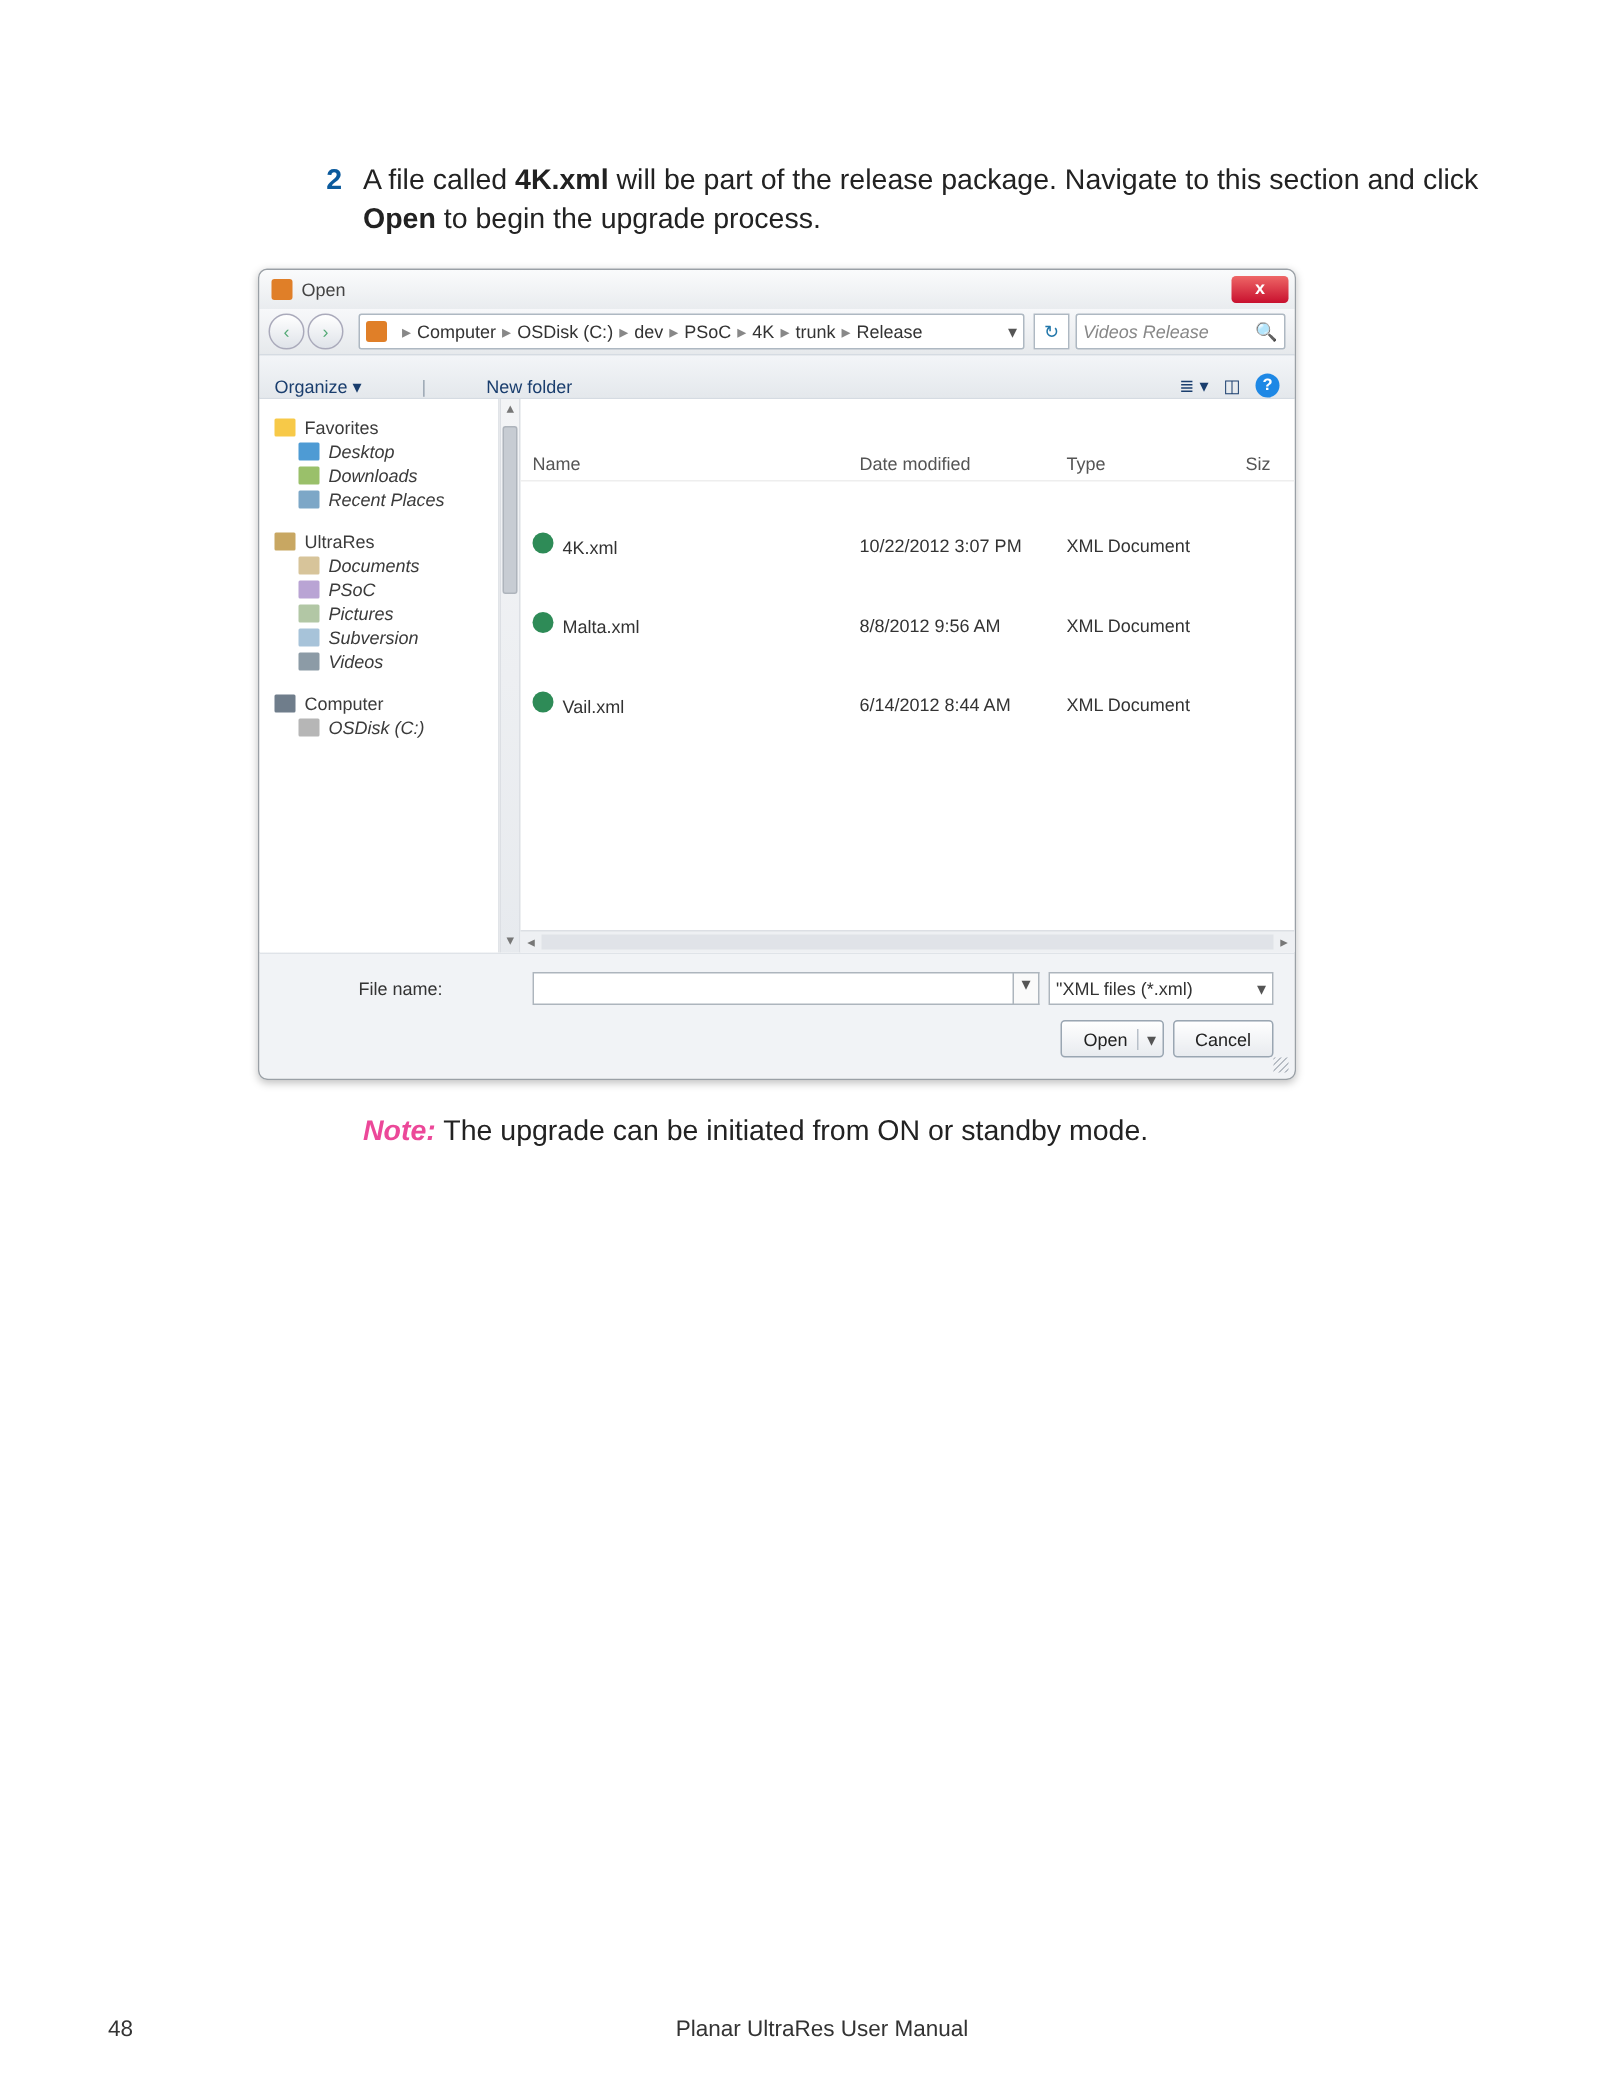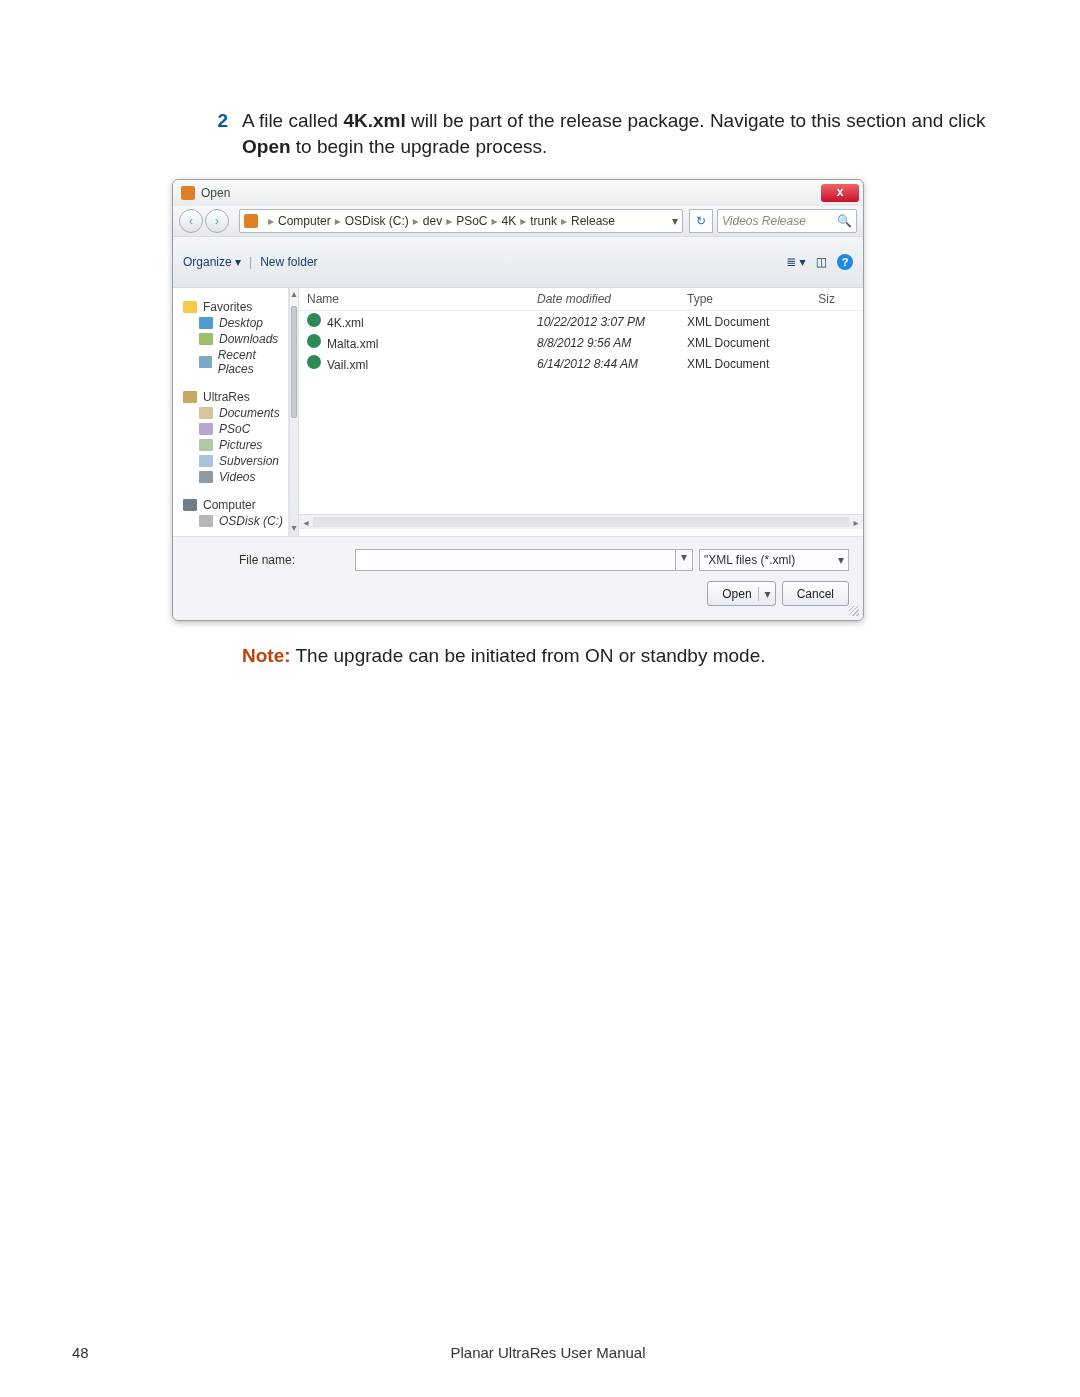--- a/index.html
+++ b/index.html
@@ -2,21 +2,21 @@
 <html><head>
 <meta charset="utf-8">
 <style>
   html,body{margin:0;padding:0;background:#fff;font-family:"Segoe UI",Arial,sans-serif;color:#222;}
   .page{width:1080px;height:1397px;position:relative;box-sizing:border-box;padding:60px 72px 40px 72px;}
   .running-head{font-size:17px;color:#333;}
   .step{display:flex;margin:48px 0 20px 130px;font-size:19px;line-height:1.35;}
   .step-num{color:#0b5a9d;font-weight:bold;width:26px;flex:none;text-align:right;margin-right:14px;}
   .step-text b{font-weight:bold;}
   .note{margin:24px 0 0 170px;font-size:19px;}
-  .note-label{color:#c2410c;font-weight:bold;}
+  .note-label{color:#ec4899;font-weight:bold;font-style:italic;}
   .footer{position:absolute;left:72px;right:56px;bottom:36px;font-size:15px;color:#333;}
   .footer-center{position:absolute;left:0;right:0;text-align:center;}
 
   
   .dlg{position:relative;margin:0 0 0 100px;width:690px;border:1px solid #9aa0a6;border-radius:6px;
        background:linear-gradient(#fdfdfd,#f1f2f4);font-size:12px;color:#222;box-shadow:0 2px 6px rgba(0,0,0,.25);}
   .dlg-title{height:26px;display:flex;align-items:center;padding:0 4px 0 8px;
              background:linear-gradient(#fafbfc,#e9ecef);border-radius:6px 6px 0 0;color:#444;}
   .dlg-title .ico{width:14px;height:14px;margin-right:6px;background:#e07f28;border-radius:2px;display:inline-block;}
   .close{margin-left:auto;width:38px;height:18px;border-radius:3px;
@@ -26,22 +26,22 @@
           margin-right:2px;display:flex;align-items:center;justify-content:center;color:#5a7;}
   .crumb{flex:1;height:22px;margin:0 4px 0 8px;border:1px solid #aeb8c2;background:#fff;border-radius:2px;
          display:flex;align-items:center;padding:0 4px;color:#333;overflow:hidden;white-space:nowrap;}
   .crumb span.sep{color:#888;margin:0 4px;}
   .crumb .bullet{width:14px;height:14px;background:#e07f28;border-radius:2px;margin-right:6px;display:inline-block;}
   .refresh{width:22px;height:22px;border:1px solid #aeb8c2;background:#fff;margin-left:2px;color:#27a;
            display:flex;align-items:center;justify-content:center;}
   .searchbox{width:130px;height:22px;border:1px solid #aeb8c2;background:#fff;margin-left:4px;border-radius:2px;
              display:flex;align-items:center;padding:0 4px;color:#888;font-style:italic;}
   .searchbox .mag{margin-left:auto;color:#5b7aa6;font-style:normal;}
-  .toolbar{display:flex;align-items:center;height:28px;padding:11px 10px;
-           background:linear-gradient(#f3f5f8,#e4e8ec);border-top:1px solid #d5dbe2;border-bottom:1px solid #d5dbe2;color:#1a3e6e;}
+  .toolbar{display:flex;align-items:flex-end;height:28px;padding:0 10px;
+           background:linear-gradient(#f3f5f8,#e4e8ec);border-top:1px solid #d5dbe2;border-bottom:1px solid #d5dbe2;color:#1a3e6e;gap:32px;}
   .toolbar .sep{margin:0 8px;color:#9aa6b2;}
   .toolbar .right{margin-left:auto;display:flex;gap:10px;align-items:center;color:#1a3e6e;}
   .help{width:16px;height:16px;border-radius:50%;background:#1e88e5;color:#fff;font-weight:bold;font-size:11px;
         display:flex;align-items:center;justify-content:center;}
   .body{display:flex;background:#fff;}
   .tree{width:180px;border-right:1px solid #e1e4e8;padding:6px 0 6px 10px;}
   .tree .hdr{display:flex;align-items:center;margin:6px 0 2px 0;color:#3b3b3b;}
   .tree .row{display:flex;align-items:center;margin:2px 0 2px 16px;color:#3b3b3b;font-style:italic;}
   .tree .ic{width:14px;height:12px;margin-right:6px;border-radius:1px;}
   .ic.star{background:#f7c948;}
@@ -55,22 +55,22 @@
   .ic.sub {background:#a7c3d9;}
   .ic.vid {background:#8c9ba6;}
   .ic.comp{background:#6f7d8b;}
   .ic.disk{background:#b6b6b6;}
   .vscroll{width:14px;background:linear-gradient(#f3f4f6,#e7eaee);border-left:1px solid #dcdfe4;border-right:1px solid #dcdfe4;display:flex;flex-direction:column;}
   .vscroll .arrow{height:14px;text-align:center;color:#777;font-size:10px;}
   .vscroll .track{flex:1;position:relative;}
   .vscroll .thumb{position:absolute;left:1px;right:1px;top:4px;height:110px;background:#c7ccd3;border:1px solid #aeb4bc;border-radius:2px;}
   .files{flex:1;}
   .files .head{display:flex;padding:4px 8px;color:#555;border-bottom:1px solid #eee;}
-  .files .head>div,.files .frow>div{padding-right:20px;}
-  .c-name{flex:0 0 210px;} .c-date{flex:0 0 130px;font-style:italic;} .c-type{flex:0 0 100px;} .c-size{flex:0 0 28px;text-align:right;}
+  .files .head>div,.files .frow>div{padding-right:8px;margin-top:32px;}
+  .c-name{flex:0 0 210px;} .c-date{flex:0 0 130px;} .c-type{flex:0 0 100px;} .c-size{flex:0 0 28px;text-align:right;}
   .files .frow{display:flex;padding:2px 8px;align-items:center;color:#333;}
   .fi{width:14px;height:14px;border-radius:50%;background:#2e8b57;margin-right:6px;display:inline-block;}
   .hscroll{height:14px;background:#eef0f3;border-top:1px solid #dcdfe4;display:flex;align-items:center;}
   .hscroll .harrow{width:14px;text-align:center;color:#777;font-size:10px;}
   .hscroll .htrack{flex:1;height:10px;background:#e0e3e8;}
   .bottom{padding:12px 14px 14px 14px;border-top:1px solid #dfe3e8;background:#f1f3f6;border-radius:0 0 6px 6px;}
   .fn-row{display:flex;align-items:center;margin-bottom:10px;}
   .fn-row label{width:160px;text-align:center;margin-right:8px;color:#333;}
   .fn-input{flex:1;height:20px;border:1px solid #adb5bd;background:#fff;}
   .fn-combo{flex:0 0 16px;height:20px;border:1px solid #adb5bd;border-left:0;background:#fafafa;color:#555;text-align:center;}

